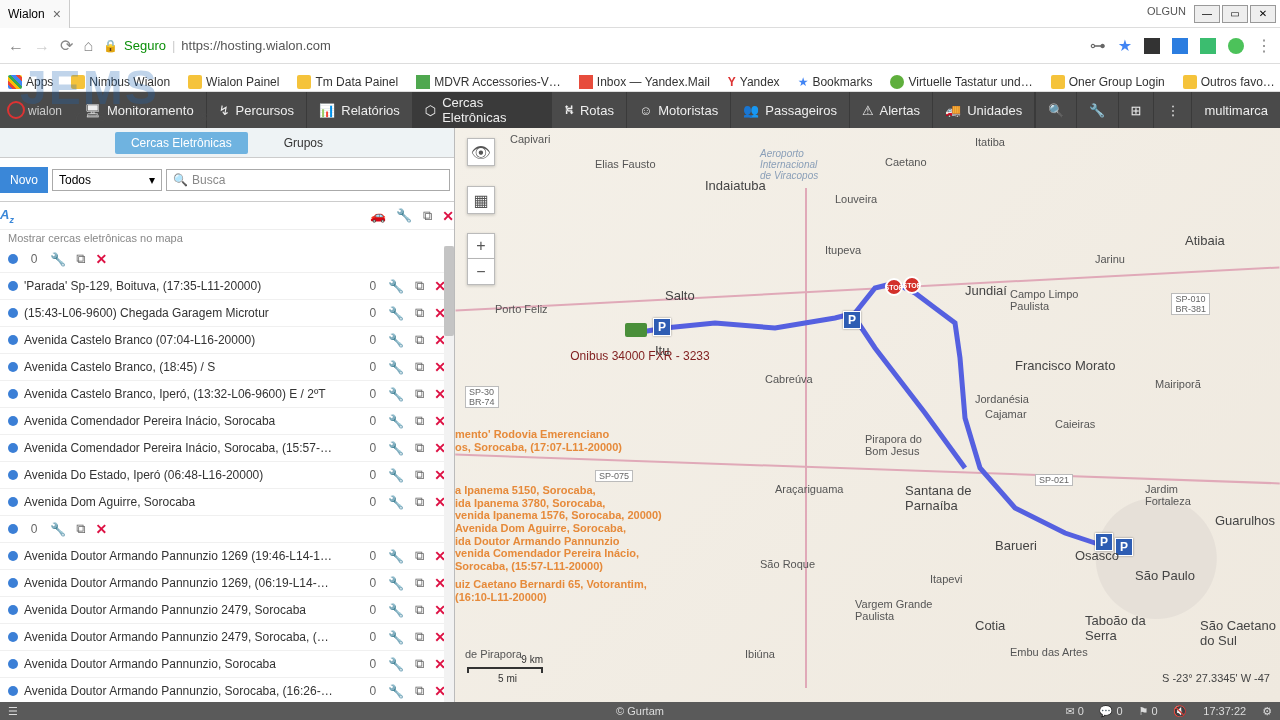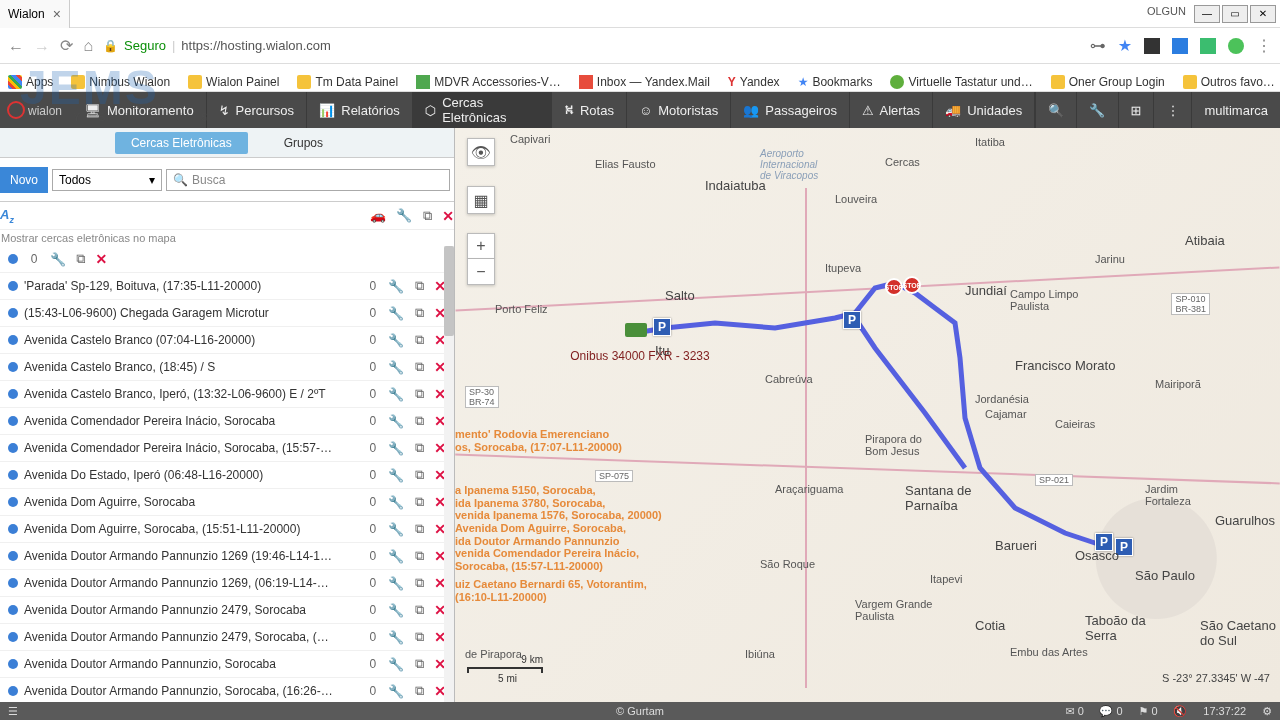--- a/index.html
+++ b/index.html
@@ -54,21 +54,21 @@
 .filter-new { background: #3a87d8; color: #fff; padding: 6px 10px; font-size: 12px; }
 .filter-select { flex: 0 0 110px; border: 1px solid #aaa; margin: 0 4px; padding: 3px 6px; font-size: 12px; display:flex; justify-content:space-between; align-items:center; background:#fff;}
 .filter-search { flex: 1; display: flex; align-items: center; border: 1px solid #aaa; margin: 0 4px 0 0; padding: 3px 6px; font-size: 12px; color:#888; gap:4px;}
 
 .header-row { display: flex; align-items: center; height: 28px; padding: 0 0; font-size: 12px; border-bottom: 1px solid #eee; }
 .sort-az { color: #3a87d8; font-style: italic; font-weight: bold; font-size: 13px; }
 .hdr-tools { margin-left: auto; display: flex; gap: 10px; align-items:center; }
 .tool-icon { color: #666; font-size: 13px; cursor: pointer; }
 .del-icon { color: #d14; font-weight: bold; font-size: 14px; cursor:pointer;}
 
-.show-label { font-size: 11px; color: #888; padding: 2px 1px; }
+.show-label { font-size: 11px; color: #888; padding: 2px 8px; }
 
 .geo-list { flex: 1; overflow-y: auto; position: relative; }
 .geo-row { display: flex; align-items: center; height: 27px; padding: 0 8px; font-size: 12px; border-bottom: 1px solid #f0f0f0; }
 .geo-dot { width: 10px; height: 10px; border-radius: 50%; background: #3b7fd6; flex-shrink: 0; margin-right: 6px; }
 .geo-name { flex: 1; white-space: nowrap; overflow: hidden; text-overflow: ellipsis; color: #333; }
 .geo-count { width: 20px; text-align: center; color: #666; }
 .geo-tools { display: flex; gap: 10px; margin-left: 6px; align-items:center;}
 .scrollbar-fake { position:absolute; right:0; top:0; width:10px; height:100%; background:#f2f2f2;}
 .scrollbar-thumb { position:absolute; right:0; top:0; width:10px; height:90px; background:#c4c4c4; border-radius:2px;}
 
@@ -373,21 +373,20 @@
           <span class="geo-name">Avenida Dom Aguirre, Sorocaba</span>
           <span class="geo-count">0</span>
           <div class="geo-tools">
             <span class="tool-icon">🔧</span>
             <span class="tool-icon">⧉</span>
             <span class="del-icon">✕</span>
           </div>
         </div>
         <div class="geo-row">
           <span class="geo-dot"></span>
-          <span class="geo-name">Avenida Dom Aguirre, Sorocaba, (15:51-L11-20000)</span>
           <span class="geo-count">0</span>
           <div class="geo-tools">
             <span class="tool-icon">🔧</span>
             <span class="tool-icon">⧉</span>
             <span class="del-icon">✕</span>
           </div>
         </div>
         <div class="geo-row">
           <span class="geo-dot"></span>
           <span class="geo-name">Avenida Doutor Armando Pannunzio 1269 (19:46-L14-1…</span>
@@ -488,23 +487,23 @@
 BR-381</div>
     <div class="hwy" style="top:258px;left:10px;white-space:pre-line">SP-30
 BR-74</div>
     <div class="hwy" style="top:342px;left:140px">SP-075</div>
     <div class="hwy" style="top:346px;left:580px">SP-021</div>
 
     <div class="city" style="top:5px;left:55px">Capivari</div>
     <div class="city" style="top:30px;left:140px">Elias Fausto</div>
     <div class="city big" style="top:50px;left:250px">Indaiatuba</div>
     <div class="city" style="top:8px;left:520px">Itatiba</div>
-    <div class="city" style="top:28px;left:430px">Cercas</div>
+    <div class="city" style="top:28px;left:430px">Caetano</div>
     <div class="city" style="top:65px;left:380px">Louveira</div>
-    <div class="city" style="top:134px;left:370px">Itupeva</div>
+    <div class="city" style="top:116px;left:370px">Itupeva</div>
     <div class="city big" style="top:155px;left:510px">Jundiaí</div>
     <div class="city" style="top:160px;left:555px;white-space:pre-line">Campo Limpo
 Paulista</div>
     <div class="city" style="top:125px;left:640px">Jarinu</div>
     <div class="city big" style="top:105px;left:730px">Atibaia</div>
     <div class="city" style="top:175px;left:40px">Porto Feliz</div>
     <div class="city big" style="top:160px;left:210px">Salto</div>
     <div class="city big" style="top:215px;left:200px">Itu</div>
     <div class="city" style="top:245px;left:310px">Cabreúva</div>
     <div class="city" style="top:265px;left:520px">Jordanésia</div>

